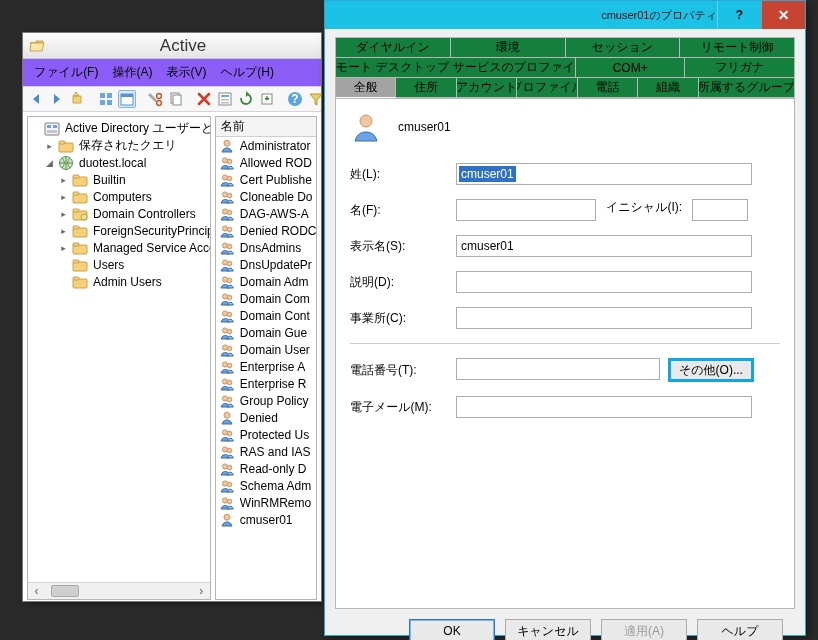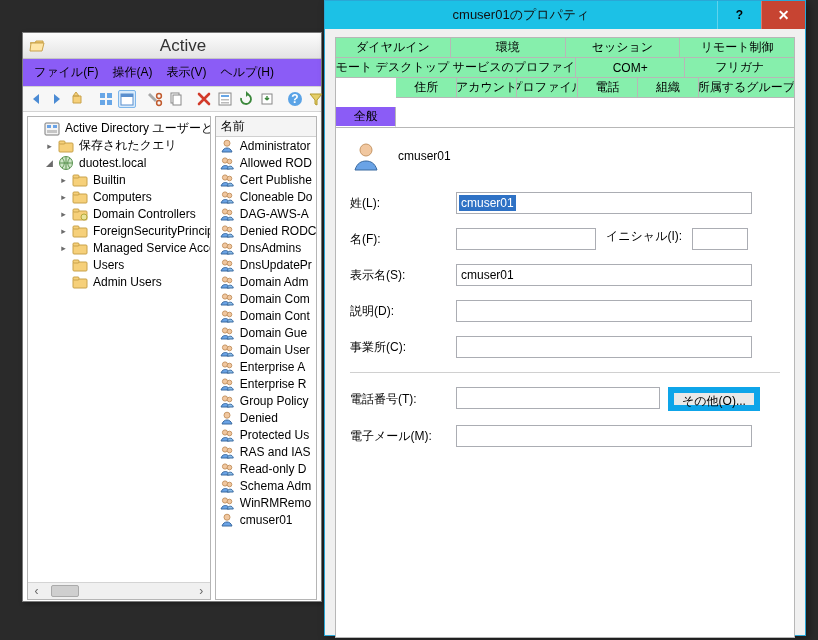--- a/index.html
+++ b/index.html
@@ -69,56 +69,56 @@
     position:absolute;
     left: 324px; top: 0;
     width: 482px; height: 636px;
     background:#f0f0f0; border:1px solid #2aa7d6;
     box-shadow: 3px 3px 8px rgba(0,0,0,.4);
   }
   .dlg-title {
     height:28px; background:#1cc1e6;
     display:flex; align-items:center;
   }
-  .dlg-title-text { flex:1; text-align:center; color:#111; font-size:13px;}
+  .dlg-title-text { flex:1; text-align:right; color:#111; font-size:11px;}
   .dlg-btn { width:44px; height:100%; display:flex; align-items:center; justify-content:center;
              border-left:1px solid rgba(255,255,255,.3); }
   .dlg-help { background:#1cc1e6; color:#000; font-weight:bold; }
   .dlg-close{ background:#c74432; color:#fff; font-weight:bold; font-size:14px; }
 
   .dlg-body { padding:8px 10px 10px 10px; }
 
   .tabrows { border:1px solid #b7b7b7; background:#fff; }
   .tabrow { display:flex; }
   .tabrow .tab {
     flex:1 1 0; border:1px solid #b7b7b7; border-top:none; border-left:none;
     height:20px; display:flex; align-items:center; justify-content:center;
-    background:#86efac; cursor:default; white-space:nowrap; overflow:hidden;
+    background:#15803d; cursor:default; white-space:nowrap; overflow:hidden;
   }
   .tabrow:first-child .tab { border-top:none; }
   .tabrow .tab:last-child { border-right:none; }
-  .tabrow .tab.active { background:#8b5cf6; font-weight:normal; border-bottom-color:#fff;margin-top:29px; }
+  .tabrow .tab.active { background:#a3a3a3; font-weight:normal; border-bottom-color:#fff; }
   .tabpanel {
     border:1px solid #b7b7b7; border-top:none; background:#fff;
     height: 510px; padding:12px 14px 12px 14px;
   }
 
   .user-head { display:flex; align-items:center; gap:16px; margin-bottom:20px; }
   .user-ico { width:32px; height:32px; }
 
   .frow { display:flex; align-items:center; margin-bottom:14px; }
   .flabel { width:106px; }
   .fval input[type=text]{
     height:22px; border:1px solid #abadb3; padding:1px 4px; background:#fff;
   }
   .fval .sel { background:#2f72c5; color:#fff; padding:1px 2px; }
   .divider { height:1px; background:#d0d0d0; margin:6px 0 14px 0; }
 
   .other-btn {
-    height:24px; border:6px solid #0ea5e9; background:#e9e9e9;
+    height:24px; border:3px solid #0ea5e9; background:#e9e9e9;
     padding:0 8px; cursor:default; min-width:86px;
   }
 
   .dlg-actions {
     display:flex; justify-content:flex-end; gap:10px; padding:10px 12px 0 12px;
   }
   .dlg-actions button {
     height:24px; width:86px; border:1px solid #acacac; background:#e9e9e9; cursor:default;
   }
   .dlg-actions button.default { border:1px solid #2f72c5; box-shadow:inset 0 0 0 1px #7eb6ea; }

